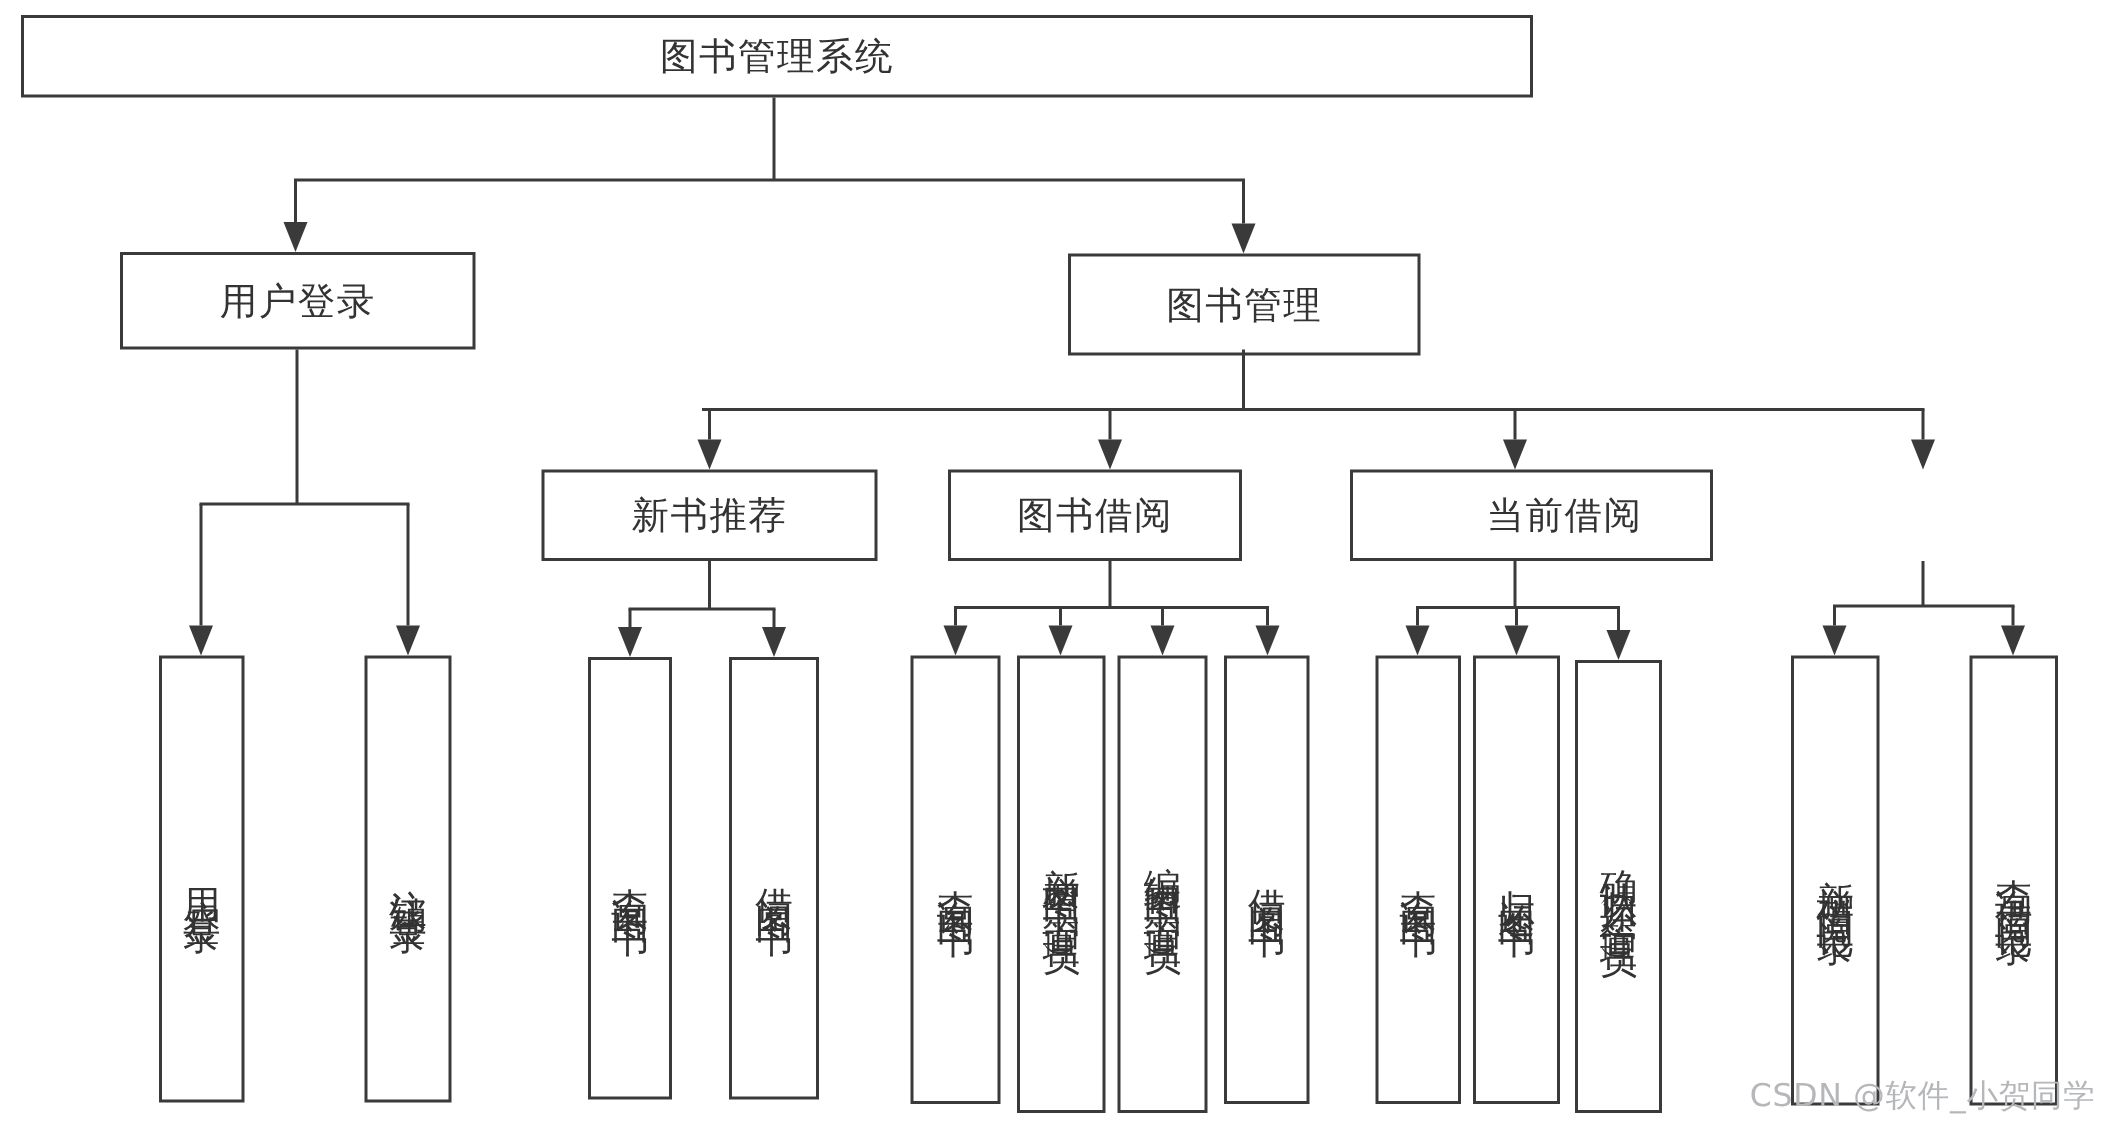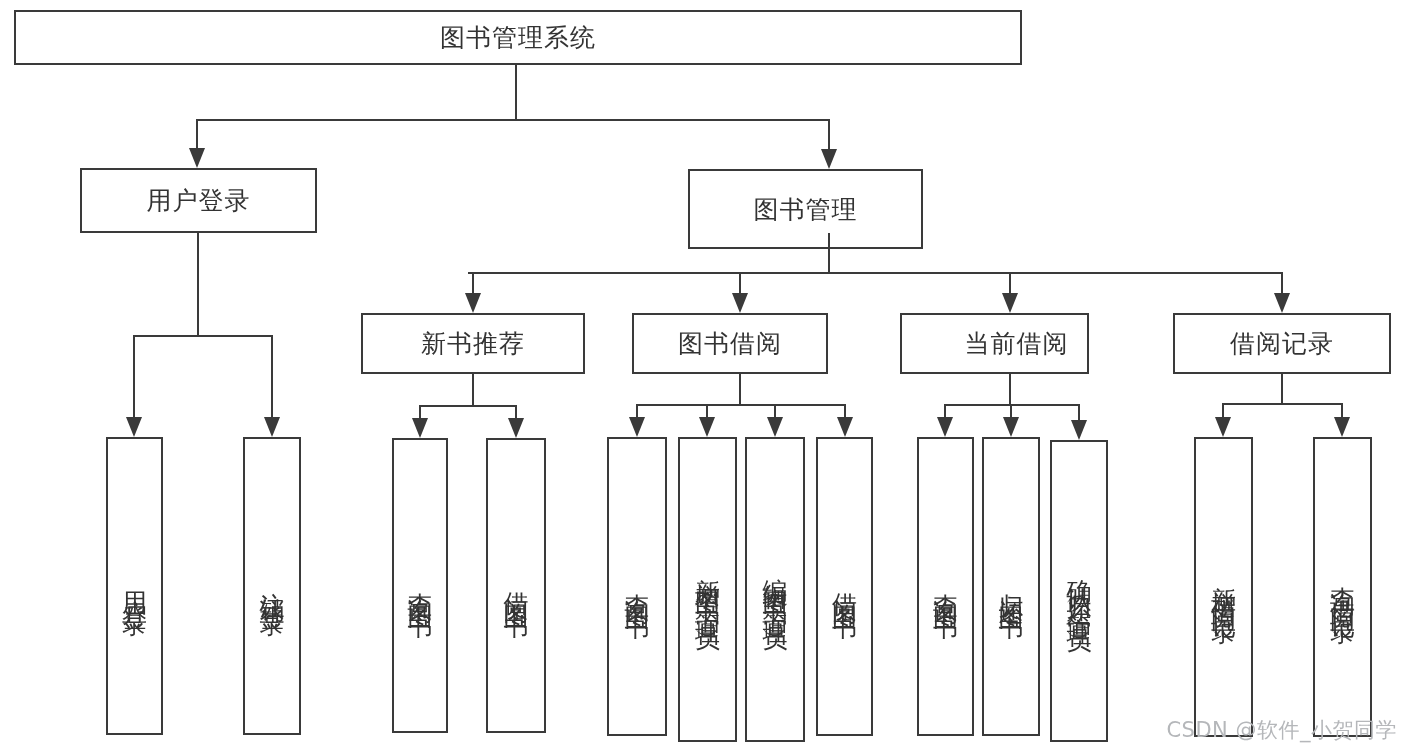--- a/index.html
+++ b/index.html
@@ -67,25 +67,24 @@
     margin-left: 38px;
   }
 </style>
 </head>
 <body>
 
 <div id="canvas">
   <span class="watermark">CSDN @软件_小贺同学</span>
 <div class="node" style="left: 14px; top: 10px; width: 1008px; height: 55px;">图书管理系统</div>
     <div class="node" style="left: 80px; top: 168px; width: 237px; height: 65px;">用户登录</div>
-    <div class="node" style="left: 688px; top: 169px; width: 235px; height: 80px;">图书管理</div>
+    <div class="node" style="left: 712px; top: 169px; width: 235px; height: 68px;">图书管理</div>
     <div class="node" style="left: 361px; top: 313px; width: 224px; height: 61px;">新书推荐</div>
     <div class="node" style="left: 632px; top: 313px; width: 196px; height: 61px;">图书借阅</div>
-    <div class="node" style="left: 900px; top: 313px; width: 189px; height: 61px; padding-left: 44px;">当前借阅</div>
-    <div class="node" style="left: 1173px; top: 313px; width: 218px; height: 61px;">借阅记录</div>
+    <div class="node" style="left: 900px; top: 313px; width: 242px; height: 61px; padding-left: 44px;">当前借阅</div>
     <div class="node vertical" style="left: 106px; top: 437px; width: 57px; height: 298px;">用户登录</div>
     <div class="node vertical" style="left: 243px; top: 437px; width: 58px; height: 298px;">注销登录</div>
     <div class="node vertical" style="left: 392px; top: 438px; width: 56px; height: 295px;">查询图书</div>
     <div class="node vertical" style="left: 486px; top: 438px; width: 60px; height: 295px;">借阅图书</div>
     <div class="node vertical" style="left: 607px; top: 437px; width: 60px; height: 299px;">查询图书</div>
     <div class="node vertical" style="left: 678px; top: 437px; width: 59px; height: 305px;">新增图书（管理员）</div>
     <div class="node vertical" style="left: 745px; top: 437px; width: 60px; height: 305px;">编辑图书（管理员）</div>
     <div class="node vertical" style="left: 816px; top: 437px; width: 57px; height: 299px;">借阅图书</div>
     <div class="node vertical" style="left: 917px; top: 437px; width: 57px; height: 299px;">查询图书</div>
     <div class="node vertical" style="left: 982px; top: 437px; width: 58px; height: 299px;">归还图书</div>

